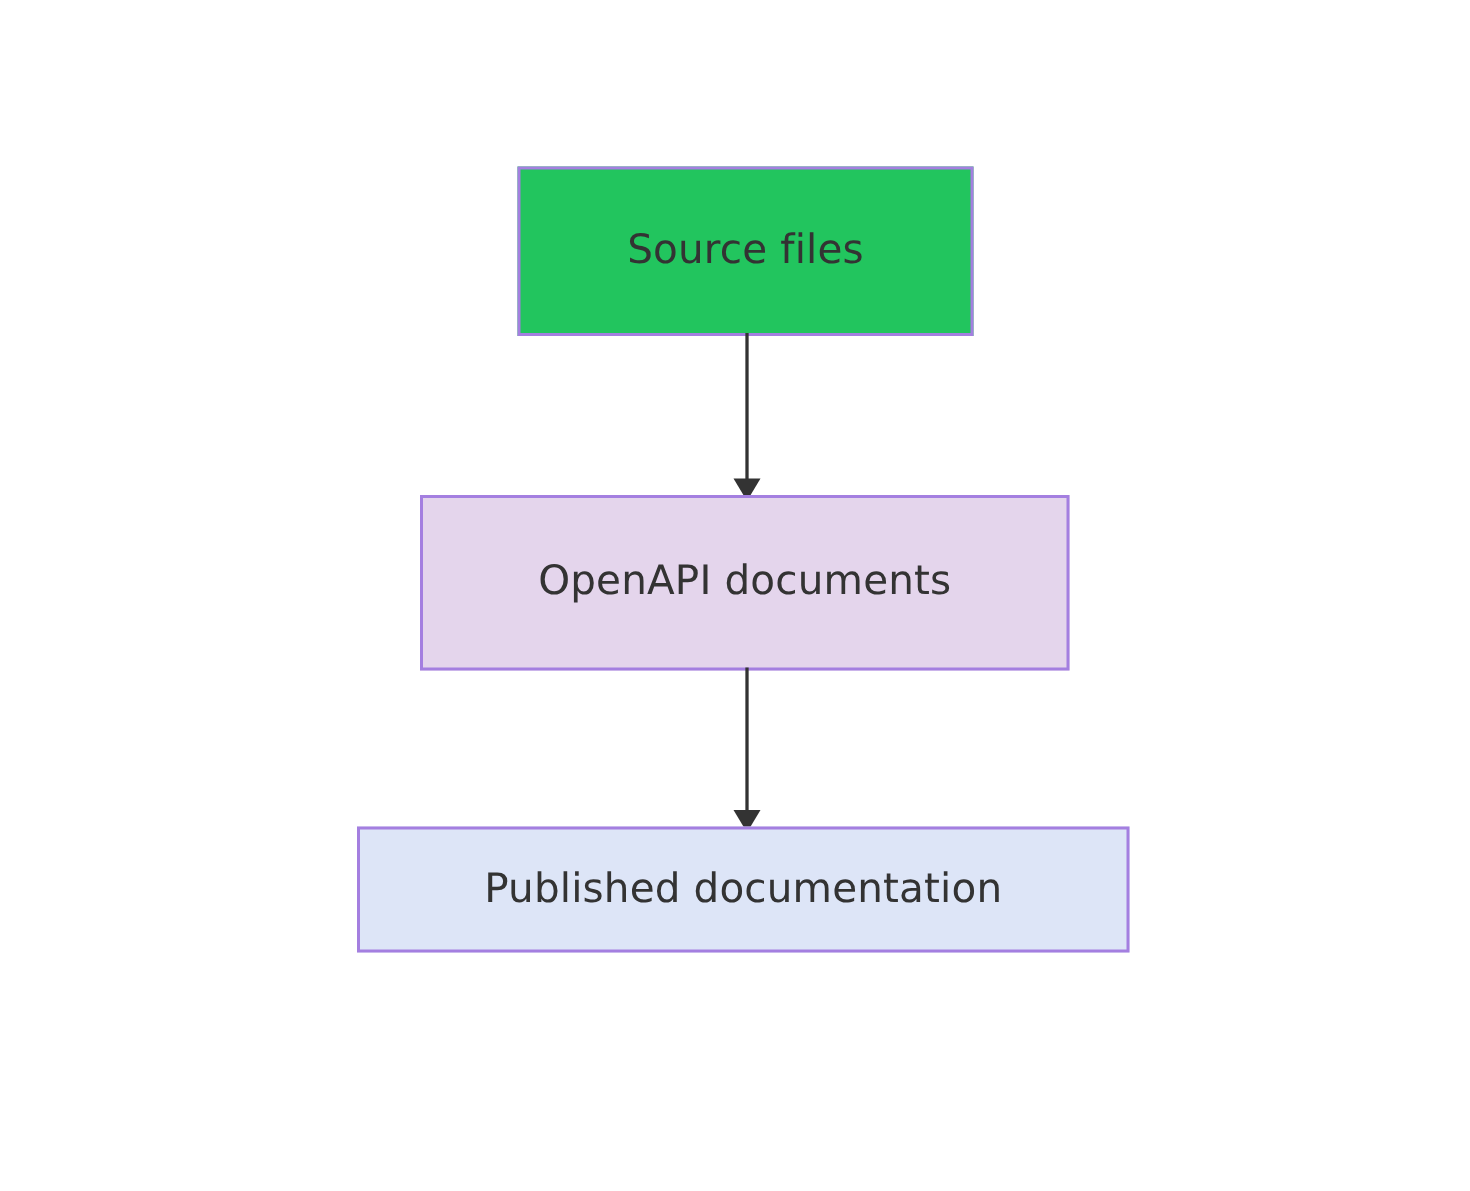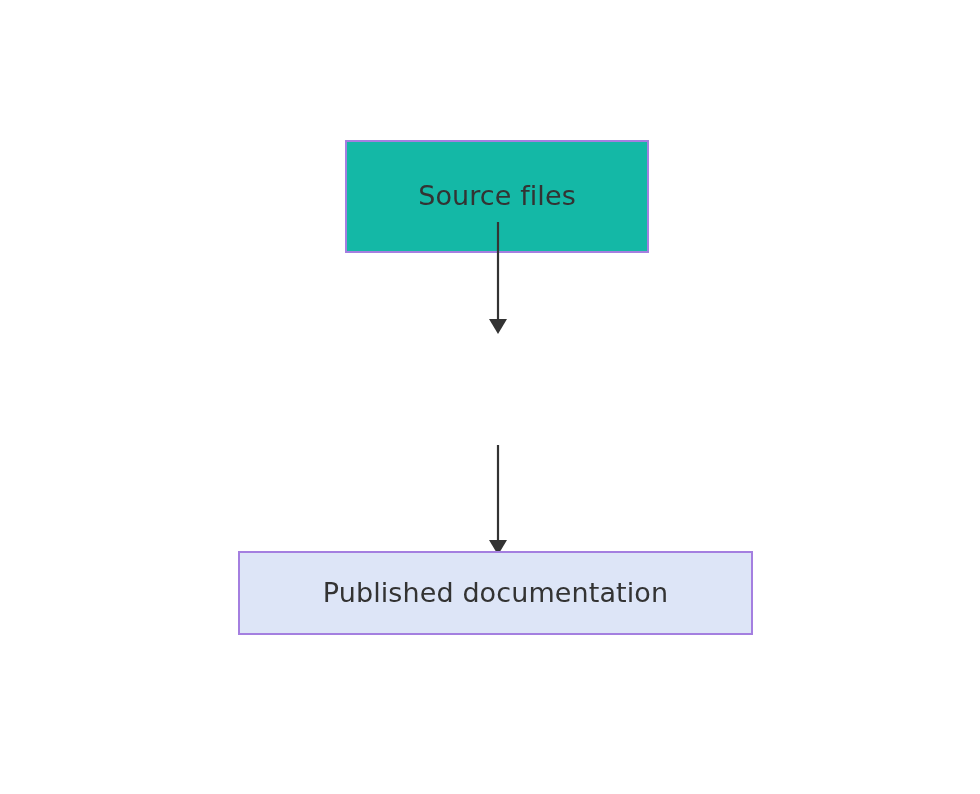--- a/index.html
+++ b/index.html
@@ -92,31 +92,34 @@
     top: 445px;
     width: 40px;
     height: 110px;
   }
 </style>
 </head>
 <body>
 
 <div id="diagram-canvas">
 
-  <div class="flow-node" id="node-source-files" style="background:#14b8a6; border-color:#A47FE0;margin-top:29px;">
+  <div class="flow-node" id="node-source-files" style="background:#22c55e; border-color:#A47FE0;">
     <span class="flow-node-label">Source files</span>
   </div>
 
   <div class="flow-edge" id="edge-source-to-openapi">
     <svg width="40" height="112" viewBox="0 0 40 112">
       <line class="edge-line" x1="20" y1="0" x2="20" y2="98"></line>
       <polygon class="edge-arrowhead" points="11,97 29,97 20,112"></polygon>
     </svg>
   </div>
 
+  <div class="flow-node" id="node-openapi-documents" style="background:#E4D5EC; border-color:#A47FE0;">
+    <span class="flow-node-label">OpenAPI documents</span>
+  </div>
 
   <div class="flow-edge" id="edge-openapi-to-published">
     <svg width="40" height="110" viewBox="0 0 40 110">
       <line class="edge-line" x1="20" y1="0" x2="20" y2="96"></line>
       <polygon class="edge-arrowhead" points="11,95 29,95 20,110"></polygon>
     </svg>
   </div>
 
   <div class="flow-node" id="node-published-documentation" style="background:#DDE5F7; border-color:#A47FE0;">
     <span class="flow-node-label">Published documentation</span>

